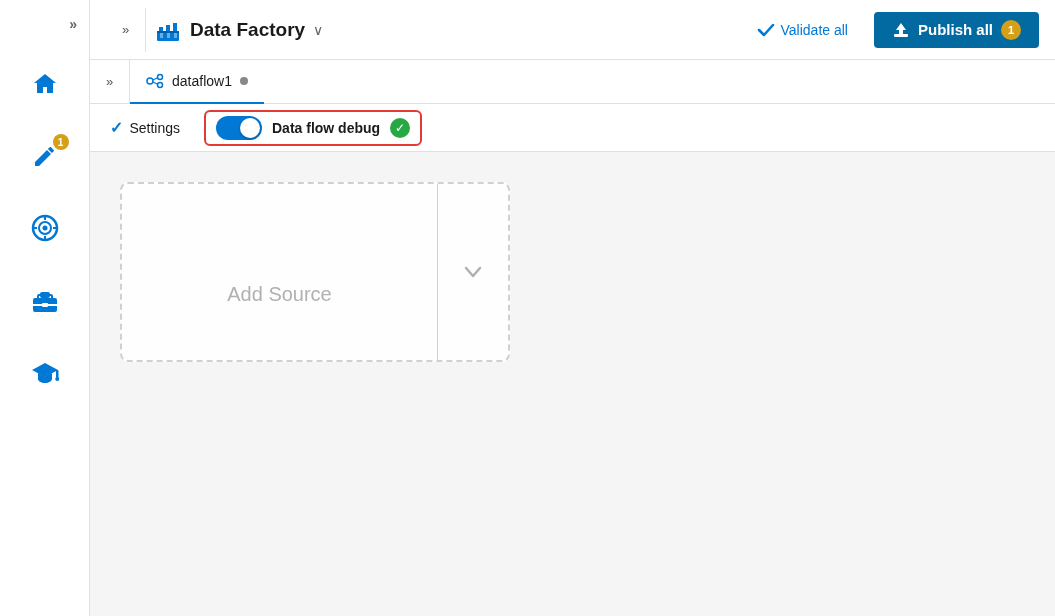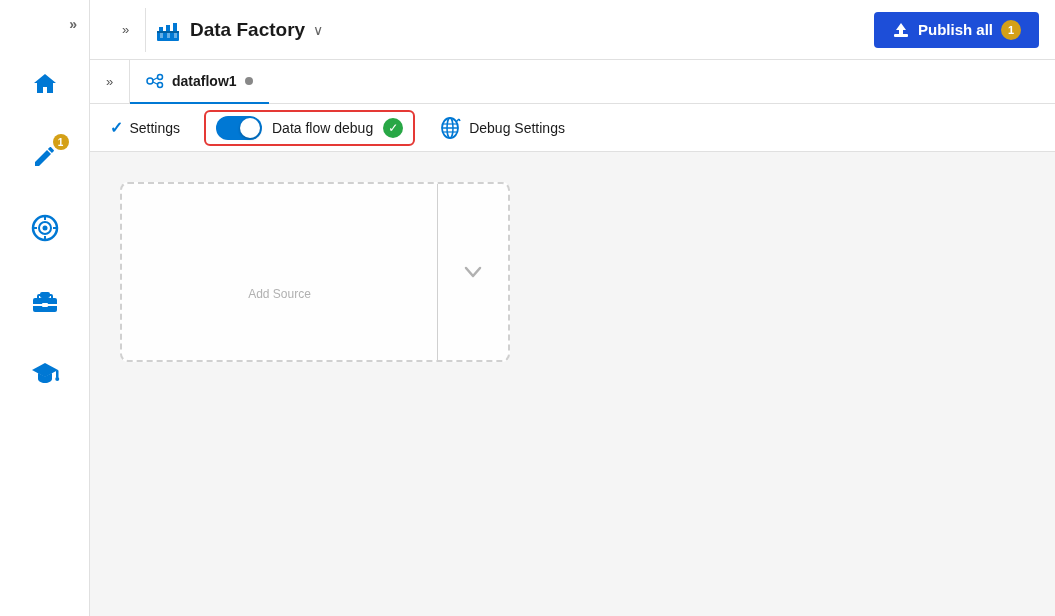--- a/index.html
+++ b/index.html
@@ -130,21 +130,21 @@
       font-size: 14px;
       color: #0078d4;
       font-weight: 500;
       padding: 6px 10px;
     }
 
     .publish-all-btn {
       display: flex;
       align-items: center;
       gap: 8px;
-      background: #1d4ed8;
+      background: #0369a1;
       border: none;
       cursor: pointer;
       font-size: 15px;
       color: #fff;
       font-weight: 600;
       padding: 8px 18px;
       border-radius: 4px;
     }
 
     .publish-badge {
@@ -185,21 +185,21 @@
     .tab {
       display: flex;
       align-items: center;
       gap: 8px;
       padding: 0 16px;
       height: 44px;
       cursor: pointer;
       border-bottom: 2px solid transparent;
       font-size: 14px;
       color: #1a1a1a;
-      font-weight: 700;
+      font-weight: 400;
     }
 
     .tab.active {
       border-bottom: 2px solid #0078d4;
     }
 
     .tab-dot {
       width: 8px;
       height: 8px;
       border-radius: 50%;
@@ -265,21 +265,21 @@
       width: 20px;
       height: 20px;
       background: #fff;
       border-radius: 50%;
       margin-left: auto;
       box-shadow: 0 1px 3px rgba(0,0,0,0.3);
     }
 
     .debug-label {
       font-size: 14px;
-      font-weight: 400;
+      font-weight: 700;
       color: #1a1a1a;
     }
 
     .debug-check {
       width: 20px;
       height: 20px;
       background: #28a745;
       border-radius: 50%;
       display: flex;
       align-items: center;
@@ -319,21 +319,21 @@
     }
 
     .source-main {
       flex: 1;
       display: flex;
       align-items: center;
       justify-content: center;
     }
 
     .source-label {
-      font-size: 12px;
+      font-size: 20px;
       color: #aaa;
       font-weight: 400;
       margin-top: 44px;
     }
 
     .source-divider {
       width: 1px;
       background: #ccc;
     }
 
@@ -423,20 +423,27 @@
           <rect x="2" y="14" width="22" height="2" fill="#005fa3"></rect>
           <rect x="5" y="16" width="3" height="5" fill="#fff" opacity="0.4"></rect>
           <rect x="12" y="16" width="3" height="5" fill="#fff" opacity="0.4"></rect>
           <rect x="19" y="16" width="3" height="5" fill="#fff" opacity="0.4"></rect>
         </svg>
       </div>
       <span class="header-title">Data Factory</span>
       <span class="header-chevron">∨</span>
     </div>
 
+    <button class="validate-all-btn">
+      <svg width="18" height="18" viewBox="0 0 18 18">
+        <polyline points="2,9 7,14 16,4" fill="none" stroke="#0078d4" stroke-width="2.5" stroke-linecap="round" stroke-linejoin="round"></polyline>
+        <line x1="2" y1="9" x2="7" y2="14" stroke="#0078d4" stroke-width="2" stroke-linecap="round"></line>
+      </svg>
+      <span>Validate all</span>
+    </button>
 
     <button class="publish-all-btn">
       <svg width="18" height="18" viewBox="0 0 18 18">
         <rect x="2" y="13" width="14" height="3" rx="1" fill="#fff"></rect>
         <polygon points="9,2 14,9 11,9 11,13 7,13 7,9 4,9" fill="#fff"></polygon>
       </svg>
       <span>Publish all</span>
       <div class="publish-badge">1</div>
     </button>
   </div>
@@ -467,31 +474,20 @@
     <div class="toggle-container">
       <div class="toggle">
         <div class="toggle-track">
           <div class="toggle-thumb"></div>
         </div>
       </div>
       <span class="debug-label">Data flow debug</span>
       <div class="debug-check">✓</div>
     </div>
 
-    <div class="debug-settings">
-      <svg width="22" height="22" viewBox="0 0 22 22">
-        <ellipse cx="11" cy="11" rx="8" ry="10" fill="none" stroke="#0078d4" stroke-width="1.8"></ellipse>
-        <ellipse cx="11" cy="11" rx="3" ry="10" fill="none" stroke="#0078d4" stroke-width="1.5"></ellipse>
-        <line x1="3" y1="11" x2="19" y2="11" stroke="#0078d4" stroke-width="1.5"></line>
-        <line x1="4" y1="7" x2="18" y2="7" stroke="#0078d4" stroke-width="1.2"></line>
-        <line x1="4" y1="15" x2="18" y2="15" stroke="#0078d4" stroke-width="1.2"></line>
-        <path d="M17,5 L20,2 M20,2 L21,4" stroke="#0078d4" stroke-width="1.5" fill="none"></path>
-      </svg>
-      <span>Debug Settings</span>
-    </div>
   </div>
 
   <div class="canvas">
     <div class="source-box">
       <div class="source-main">
         <span class="source-label">Add Source</span>
       </div>
       <div class="source-divider"></div>
       <div class="source-chevron">
         <svg width="24" height="24" viewBox="0 0 24 24">

